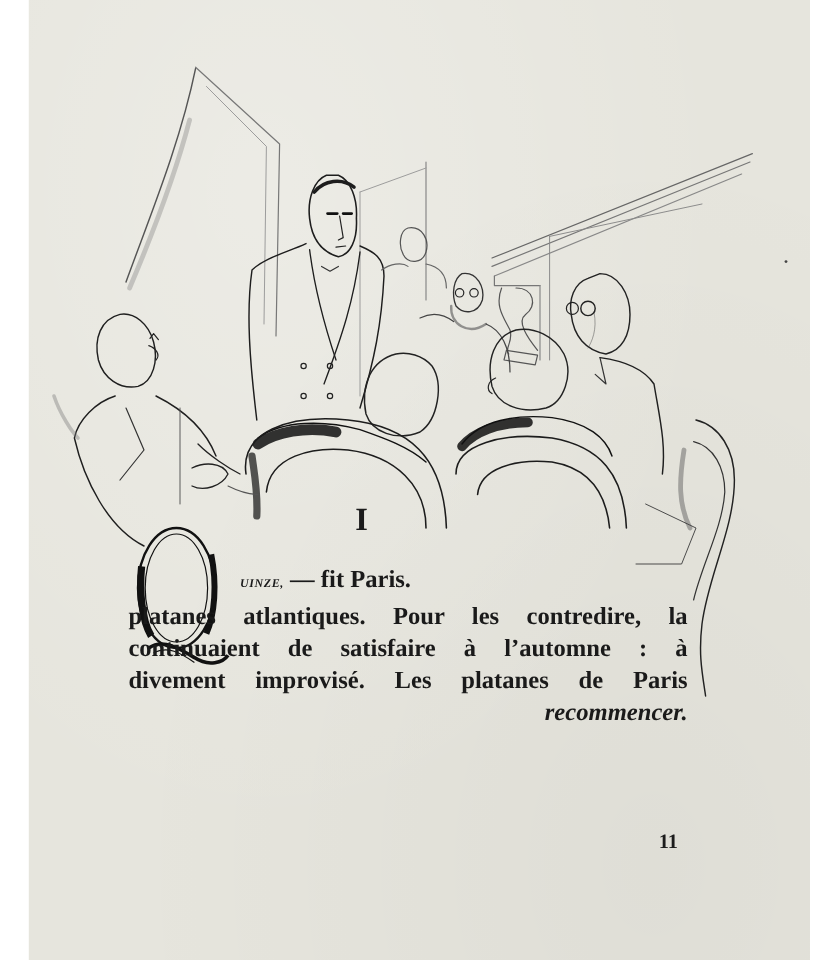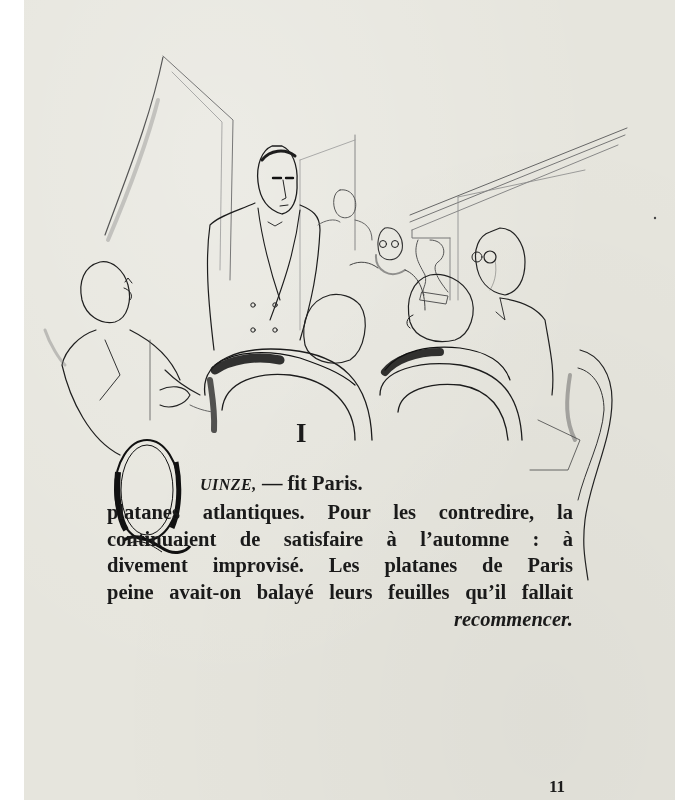--- a/index.html
+++ b/index.html
@@ -84,28 +84,28 @@
   }
   .line.after-cap {
     padding-left: 118px;
     display: block;
     text-align: justify;
     text-align-last: justify;
   }
   .line.last { display: block; text-align: right; font-style: italic; }
   .smallcaps-it {
     font-style: italic;
-    font-size: 16px;
+    font-size: 10px;
     letter-spacing: 0.5px;
   }
 
   .page-number {
     position: absolute;
     left: 549px;
-    top: 777px;
+    top: 692px;
     font-size: 17px;
     font-weight: bold;
     color: #1c1c1c;
   }
 </style>
 </head>
 <body>
 
 <div class="paper"></div>
 
@@ -213,17 +213,16 @@
     <path d="M20 108 C32 100 45 108 58 116 C70 124 82 120 86 114" fill="none" stroke="#111" stroke-width="3"></path>
     <path d="M24 112 C36 106 46 112 58 120" fill="none" stroke="#111" stroke-width="1"></path>
   </svg>
 </div>
 
 <div class="text-block">
   <div class="line first"><span class="smallcaps-it">UINZE,</span><span> — fit Paris.</span></div>
   <div class="line justify">platanes atlantiques. Pour les contredire, la</div>
   <div class="line justify">continuaient de satisfaire à l’automne : à</div>
   <div class="line justify">divement improvisé. Les platanes de Paris</div>
-  <div class="line justify">peine avait-on balayé leurs feuilles qu’il fallait</div>
   <div class="line last">recommencer.</div>
 </div>
 
 <div class="page-number">11</div>
 
 </body></html>

